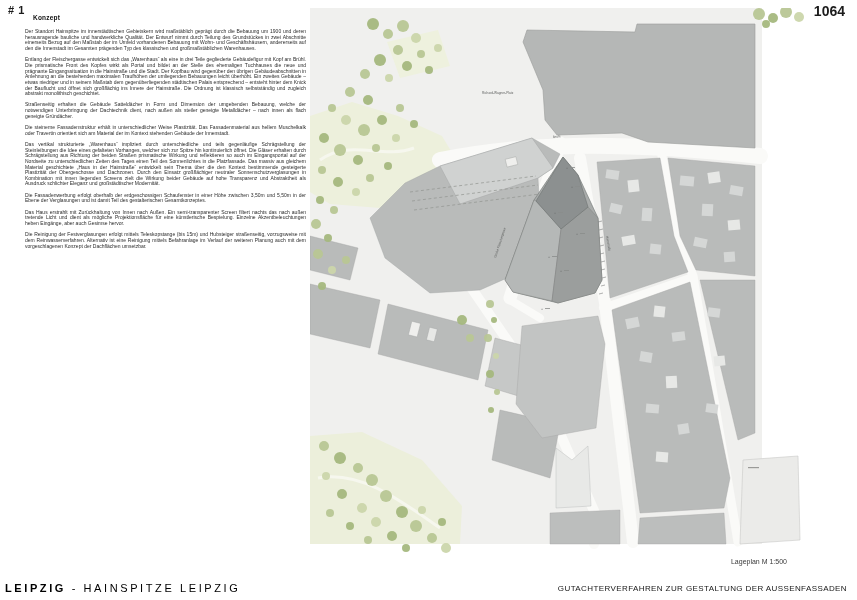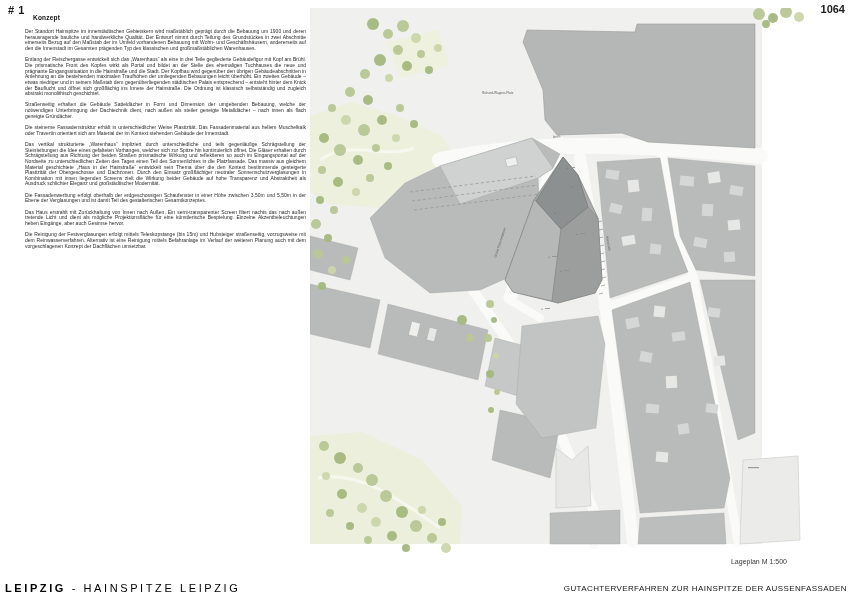--- a/index.html
+++ b/index.html
@@ -1,19 +1,19 @@
 <!DOCTYPE html>
 <html><head>
 <meta charset="utf-8">
 <style>
   html,body{margin:0;padding:0;background:#fff;}
   #board{position:relative;width:857px;height:600px;background:#ffffff;overflow:hidden;
          font-family:"Liberation Sans",sans-serif;color:#1c1c1c;}
   .sheet-no{position:absolute;left:8px;top:4px;font-size:11px;font-weight:bold;letter-spacing:.5px;}
-  .board-no{position:absolute;right:12px;top:3px;font-size:11px;font-weight:bold;}
+  .board-no{position:absolute;right:12px;top:3px;font-size:14px;font-weight:bold;}
   #concept{position:absolute;left:25px;top:14px;width:281px;}
   #concept h1{font-size:6.5px;font-weight:bold;margin:0 0 8px 8px;letter-spacing:.2px;color:#111;}
   #concept p{font-size:5px;line-height:5.65px;margin:0 0 5.6px 0;text-align:justify;color:#2b2b2b;}
   #map{position:absolute;left:310px;top:8px;}
   .map-caption{position:absolute;right:70px;top:558px;font-size:7px;color:#3a3a3a;}
   .footer-left{position:absolute;left:5px;top:582px;font-size:11px;letter-spacing:2.6px;color:#000;white-space:nowrap;}
   .footer-left b{font-weight:bold;}
   .footer-left span.rest{font-weight:400;margin-top:12px;}
   .footer-right{position:absolute;right:10px;top:584px;font-size:8px;letter-spacing:.4px;color:#161616;}
   svg text{font-family:"Liberation Sans",sans-serif;}
@@ -254,15 +254,15 @@
     </g>
   </svg>
 
   <div class="map-caption">Lageplan M 1:500</div>
 
   <div class="footer-left">
     <b>LEIPZIG</b>
     <span>-</span>
     <span class="rest">HAINSPITZE LEIPZIG</span>
   </div>
-  <div class="footer-right">GUTACHTERVERFAHREN ZUR HAINSPITZE DER AUSSENFASSADEN</div>
+  <div class="footer-right">GUTACHTERVERFAHREN ZUR GESTALTUNG DER AUSSENFASSADEN</div>
 
 </div>
 
 </body></html>

